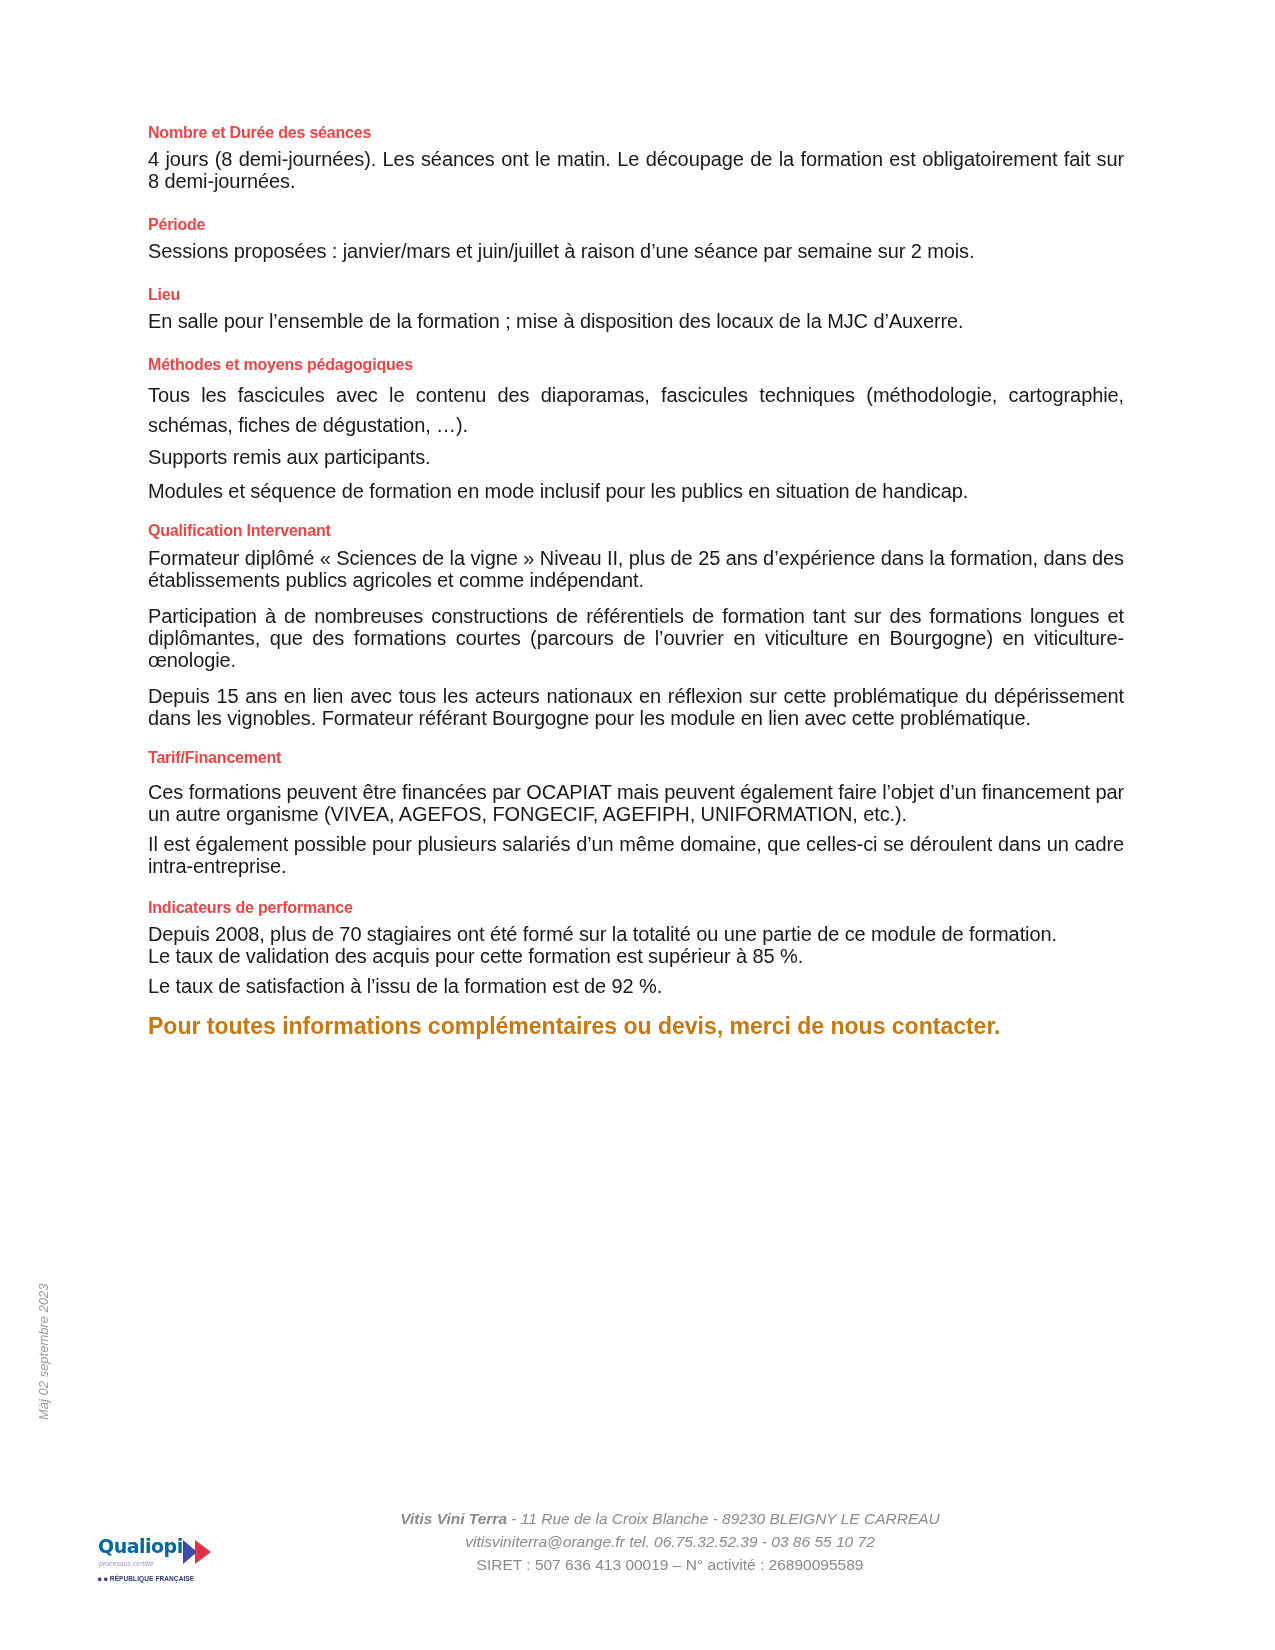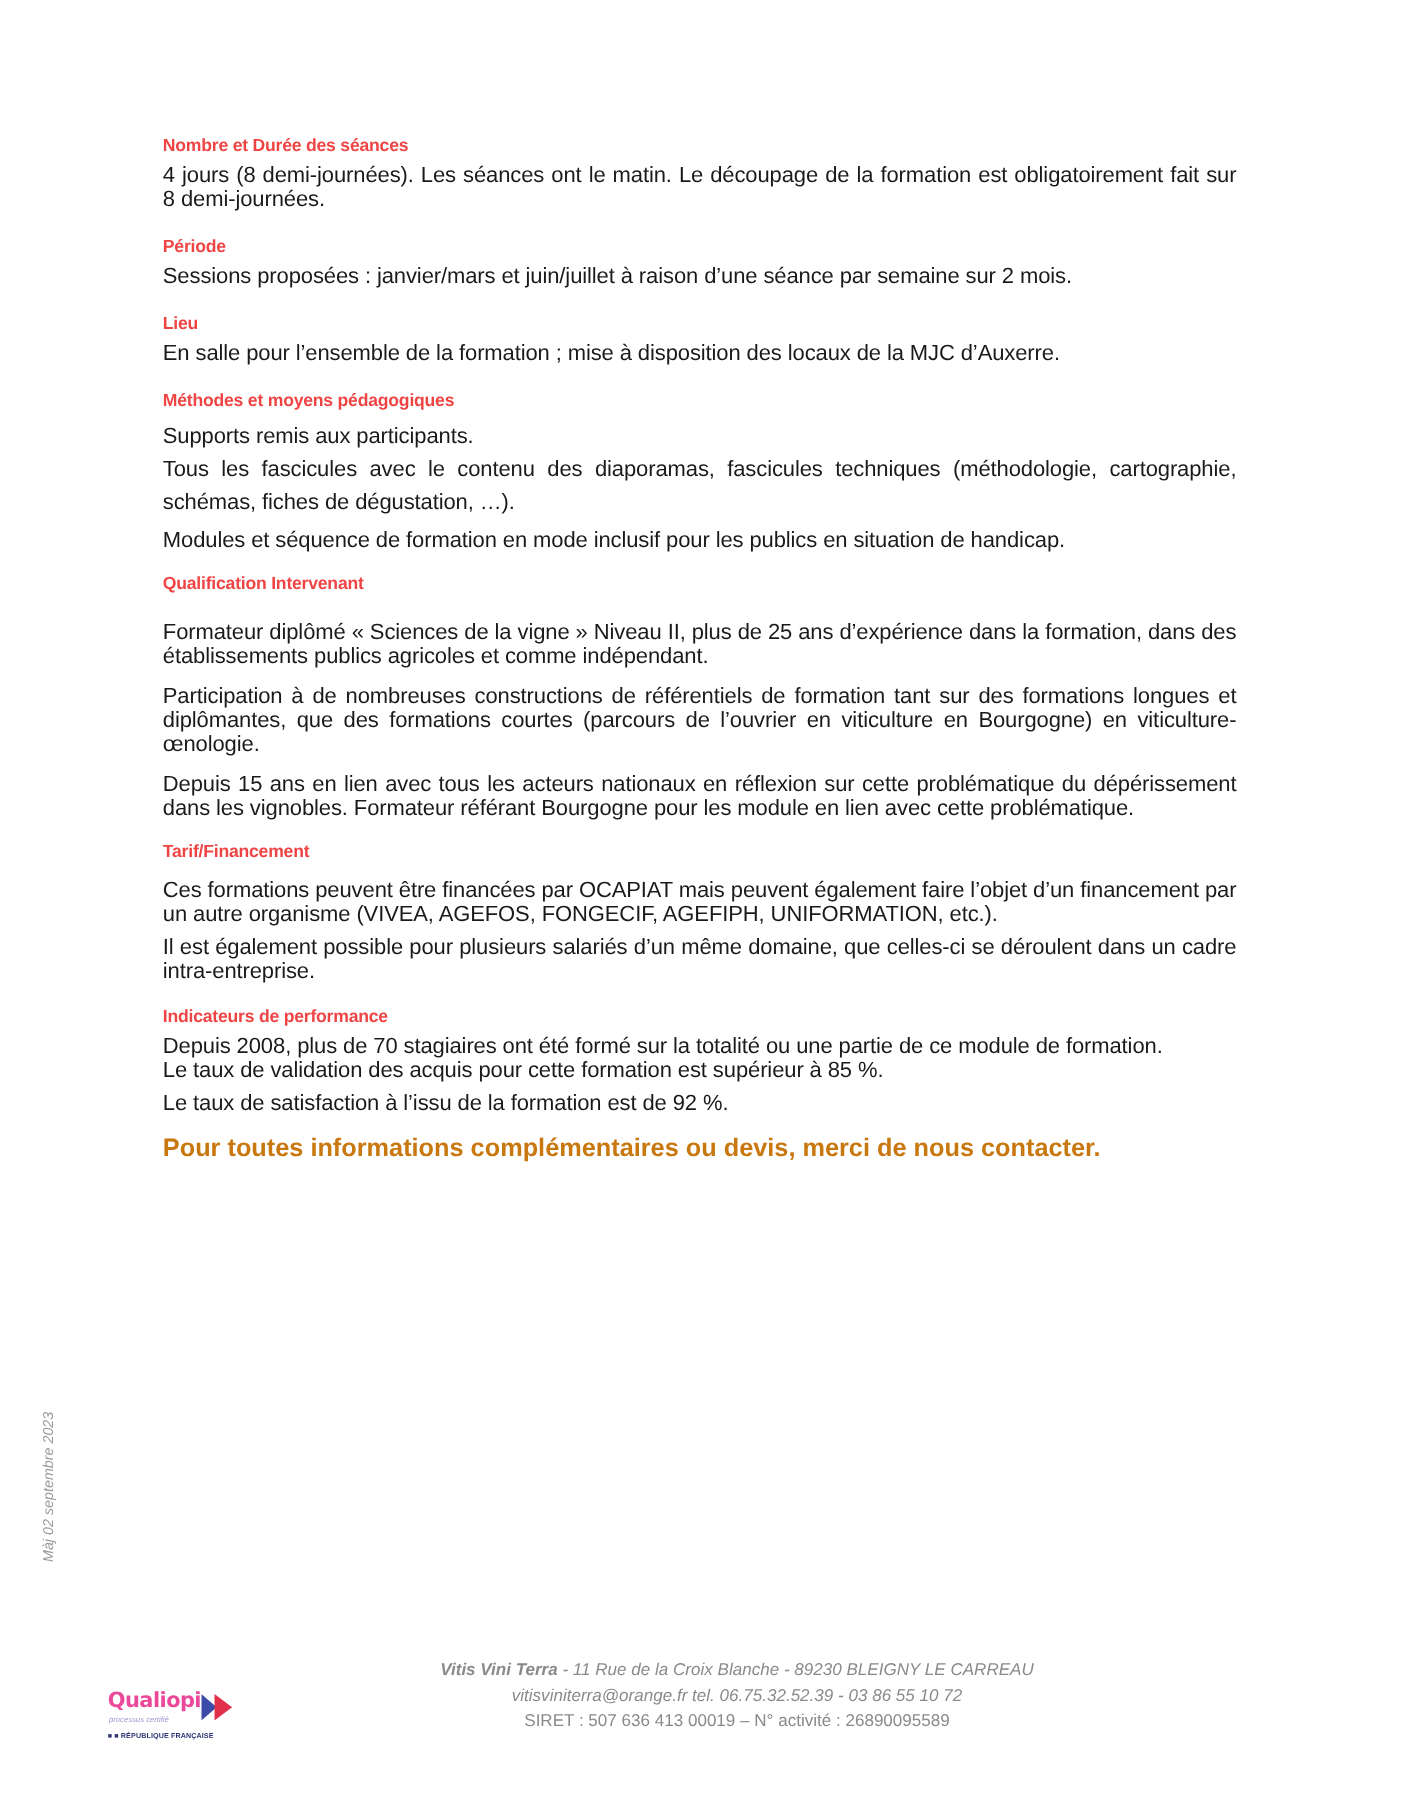--- a/index.html
+++ b/index.html
@@ -12,21 +12,21 @@
   .gap-m { height:14px; }
   .gap-l { height:18px; }
   .cta { color:#C8780F; font-size:23px; font-weight:bold; margin:0; line-height:30px; }
   .side { position:absolute; left:36px; top:1420px; transform:rotate(-90deg); transform-origin:left top;
           color:#9a9a9a; font-style:italic; font-size:13px; white-space:nowrap; }
   .footer { position:absolute; left:300px; top:1507px; width:740px; text-align:center;
             color:#8a8a8a; font-size:15.5px; font-style:italic; line-height:23px; }
   .footer .l3 { font-style:normal; }
   .footer b { font-weight:bold; }
   .logo { position:absolute; left:95px; top:1535px; width:130px; height:60px; }
-  .logo .q { font-family:"DejaVu Sans", sans-serif; font-weight:bold; color:#ec4899; font-size:19px; position:absolute; left:3px; top:0; letter-spacing:-0.5px; }
+  .logo .q { font-family:"DejaVu Sans", sans-serif; font-weight:bold; color:#0369a1; font-size:19px; position:absolute; left:3px; top:0; letter-spacing:-0.5px; }
   .logo .pc { color:#9a9ad0; font-size:7px; position:absolute; left:4px; top:25px; font-style:italic; }
   .logo .rf { color:#2e3575; font-size:6.5px; font-weight:bold; position:absolute; left:3px; top:40px; letter-spacing:0.1px; }
   .logo svg { position:absolute; left:88px; top:3px; }
 </style>
 </head>
 <body>
 
 <div class="content">
   <h2>Nombre et Durée des séances</h2>
   <p>4 jours (8 demi-journées). Les séances ont le matin. Le découpage de la formation est obligatoirement fait sur 8 demi-journées.</p>
@@ -34,28 +34,28 @@
 
   <h2>Période</h2>
   <p>Sessions proposées : janvier/mars et juin/juillet à raison d’une séance par semaine sur 2 mois.</p>
   <div class="gap-l"></div>
 
   <h2>Lieu</h2>
   <p>En salle pour l’ensemble de la formation ; mise à disposition des locaux de la MJC d’Auxerre.</p>
   <div class="gap-l"></div>
 
   <h2>Méthodes et moyens pédagogiques</h2>
+  <p style="line-height:30px">Tous les fascicules avec le contenu des diaporamas, fascicules techniques (méthodologie, cartographie, schémas, fiches de dégustation, …).</p>
   <p style="line-height:30px;margin-top:2px">Supports remis aux participants.</p>
-  <p style="line-height:30px">Tous les fascicules avec le contenu des diaporamas, fascicules techniques (méthodologie, cartographie, schémas, fiches de dégustation, …).</p>
   <div class="gap-s"></div>
   <p>Modules et séquence de formation en mode inclusif pour les publics en situation de handicap.</p>
   <div class="gap-m"></div>
 
   <h2>Qualification Intervenant</h2>
-  <p style="margin-top:18px">Formateur diplômé « Sciences de la vigne » Niveau II, plus de 25 ans d’expérience dans la formation, dans des établissements publics agricoles et comme indépendant.</p>
+  <p style="margin-top:1px">Formateur diplômé « Sciences de la vigne » Niveau II, plus de 25 ans d’expérience dans la formation, dans des établissements publics agricoles et comme indépendant.</p>
   <div class="gap-m"></div>
   <p>Participation à de nombreuses constructions de référentiels de formation tant sur des formations longues et diplômantes, que des formations courtes (parcours de l’ouvrier en viticulture en Bourgogne) en viticulture-œnologie.</p>
   <div class="gap-m"></div>
   <p>Depuis 15 ans en lien avec tous les acteurs nationaux en réflexion sur cette problématique du dépérissement dans les vignobles. Formateur référant Bourgogne pour les module en lien avec cette problématique.</p>
   <div class="gap-m"></div>
 
   <h2>Tarif/Financement</h2>
   <p style="margin-top:8px">Ces formations peuvent être financées par OCAPIAT mais peuvent également faire l’objet d’un financement par un autre organisme (VIVEA, AGEFOS, FONGECIF, AGEFIPH, UNIFORMATION, etc.).</p>
   <div class="gap-s"></div>
   <p>Il est également possible pour plusieurs salariés d’un même domaine, que celles-ci se déroulent dans un cadre intra-entreprise.</p>

